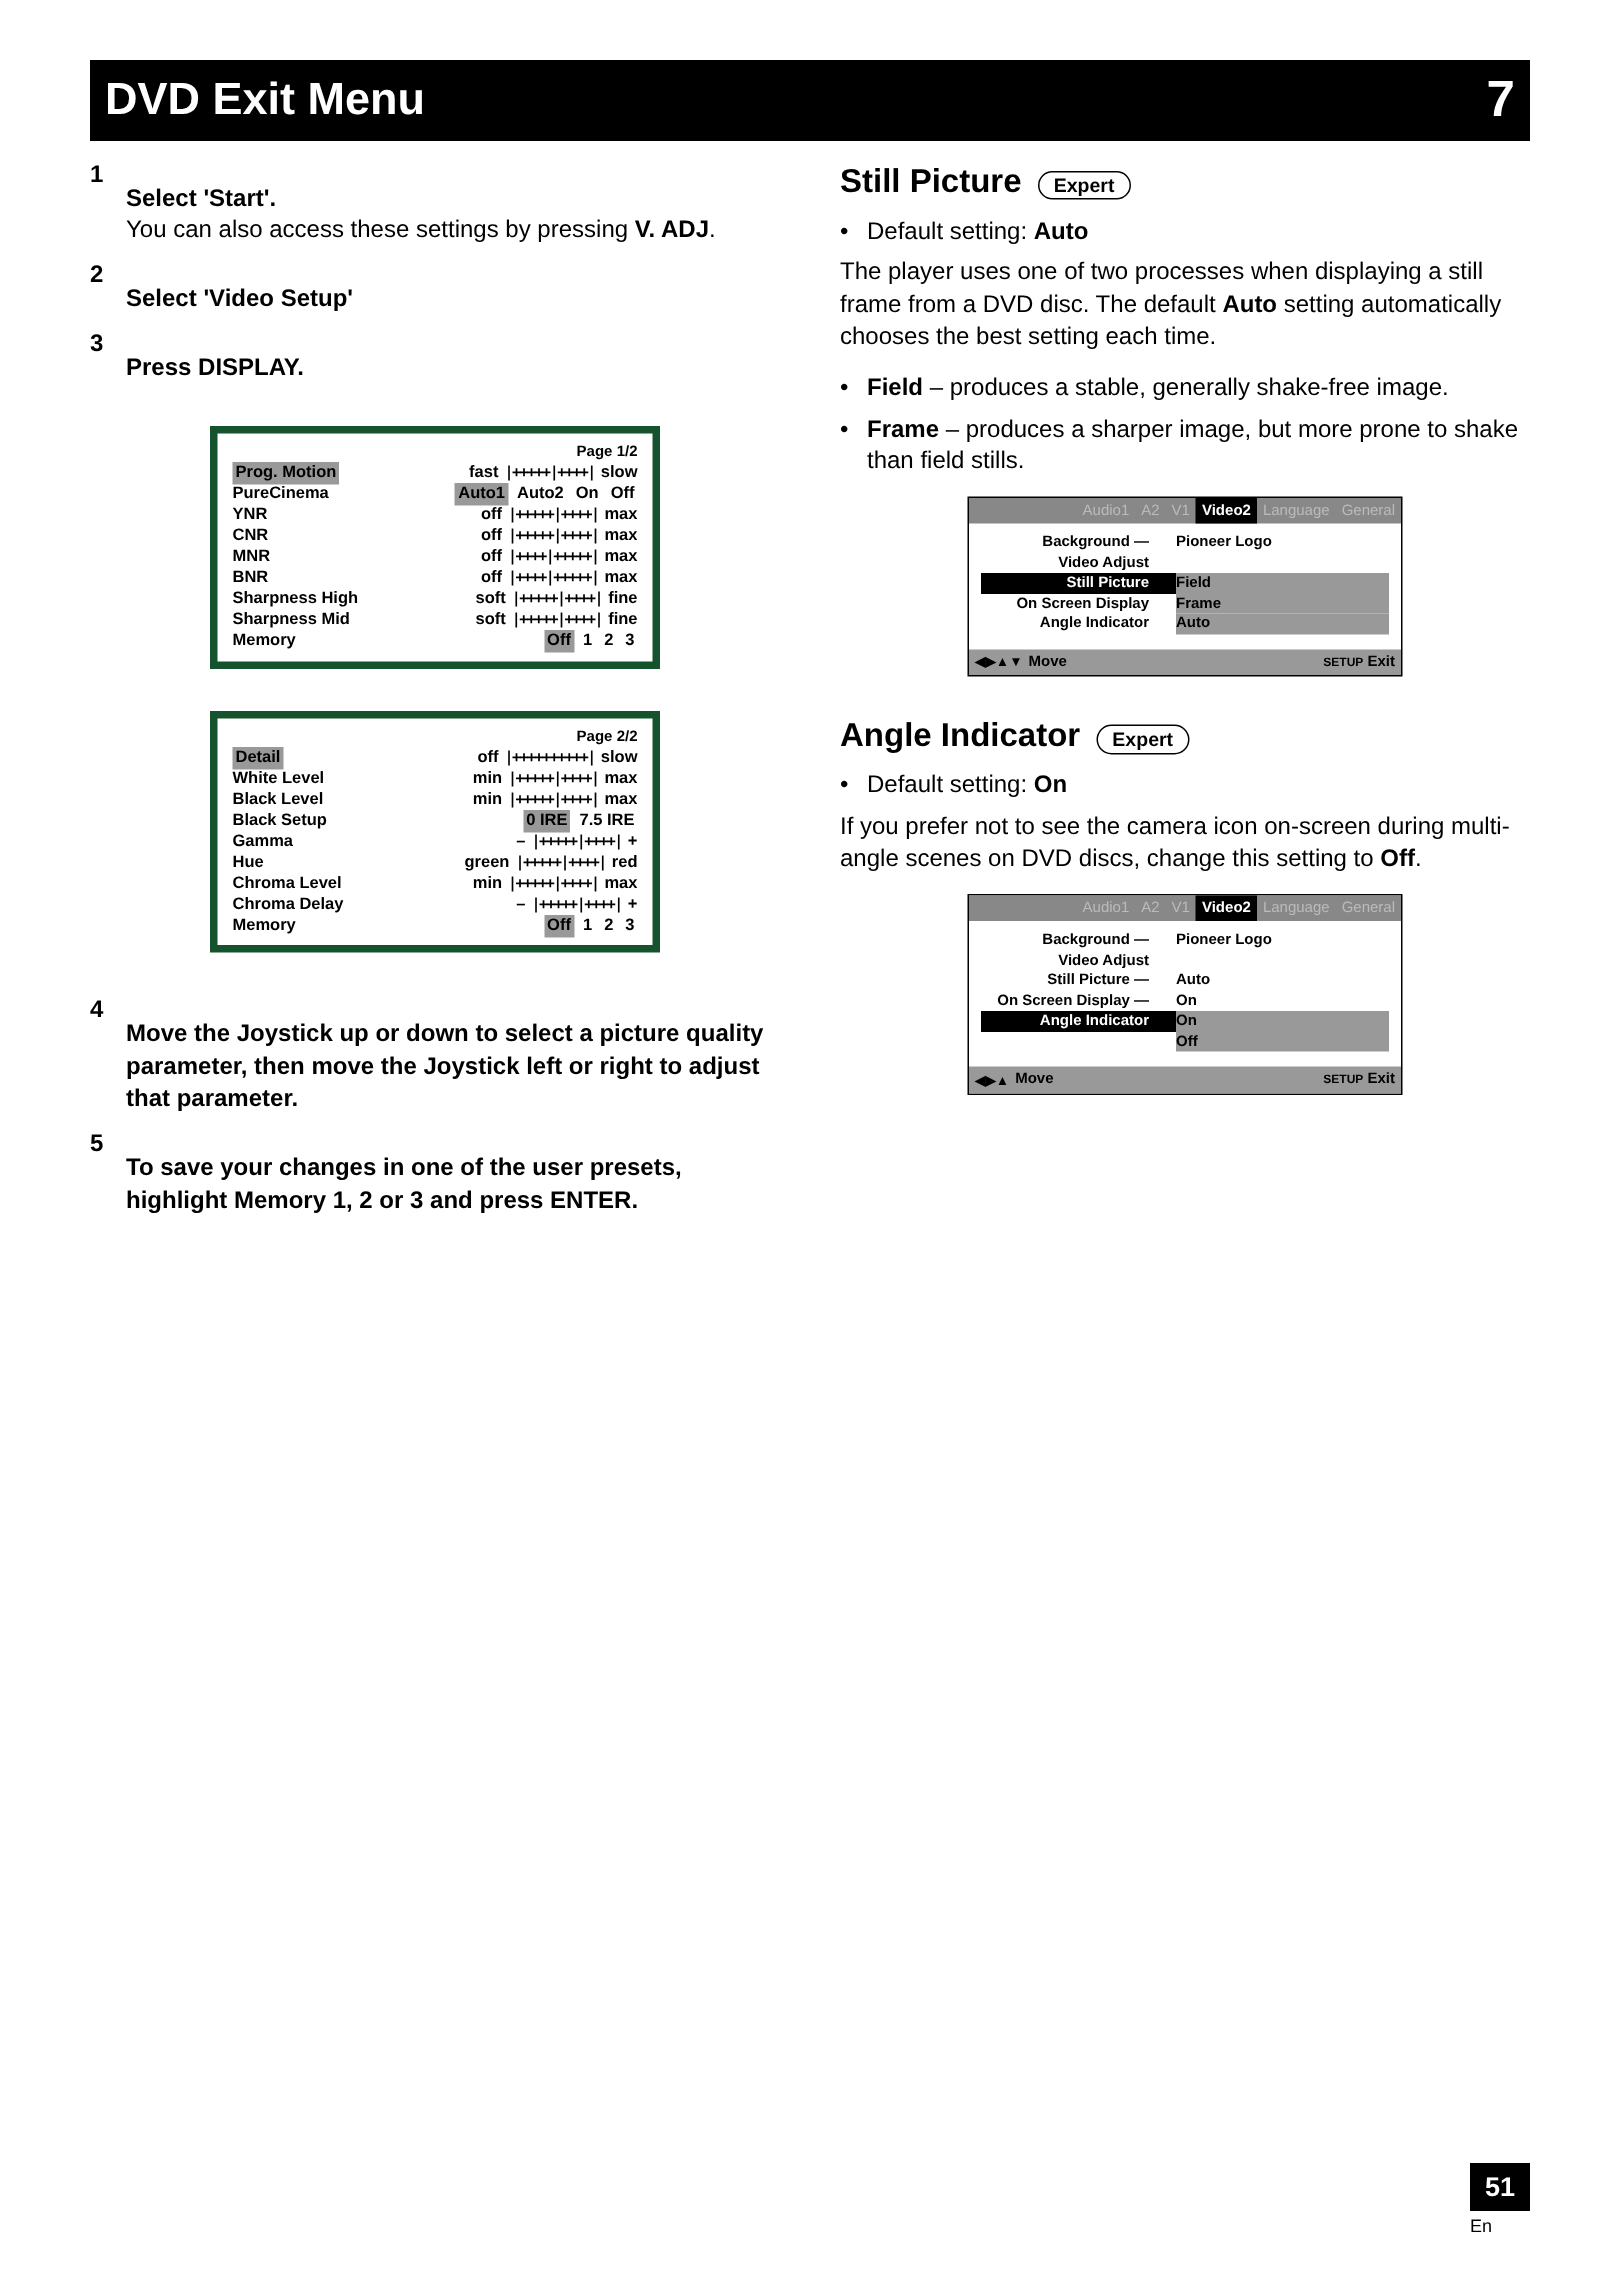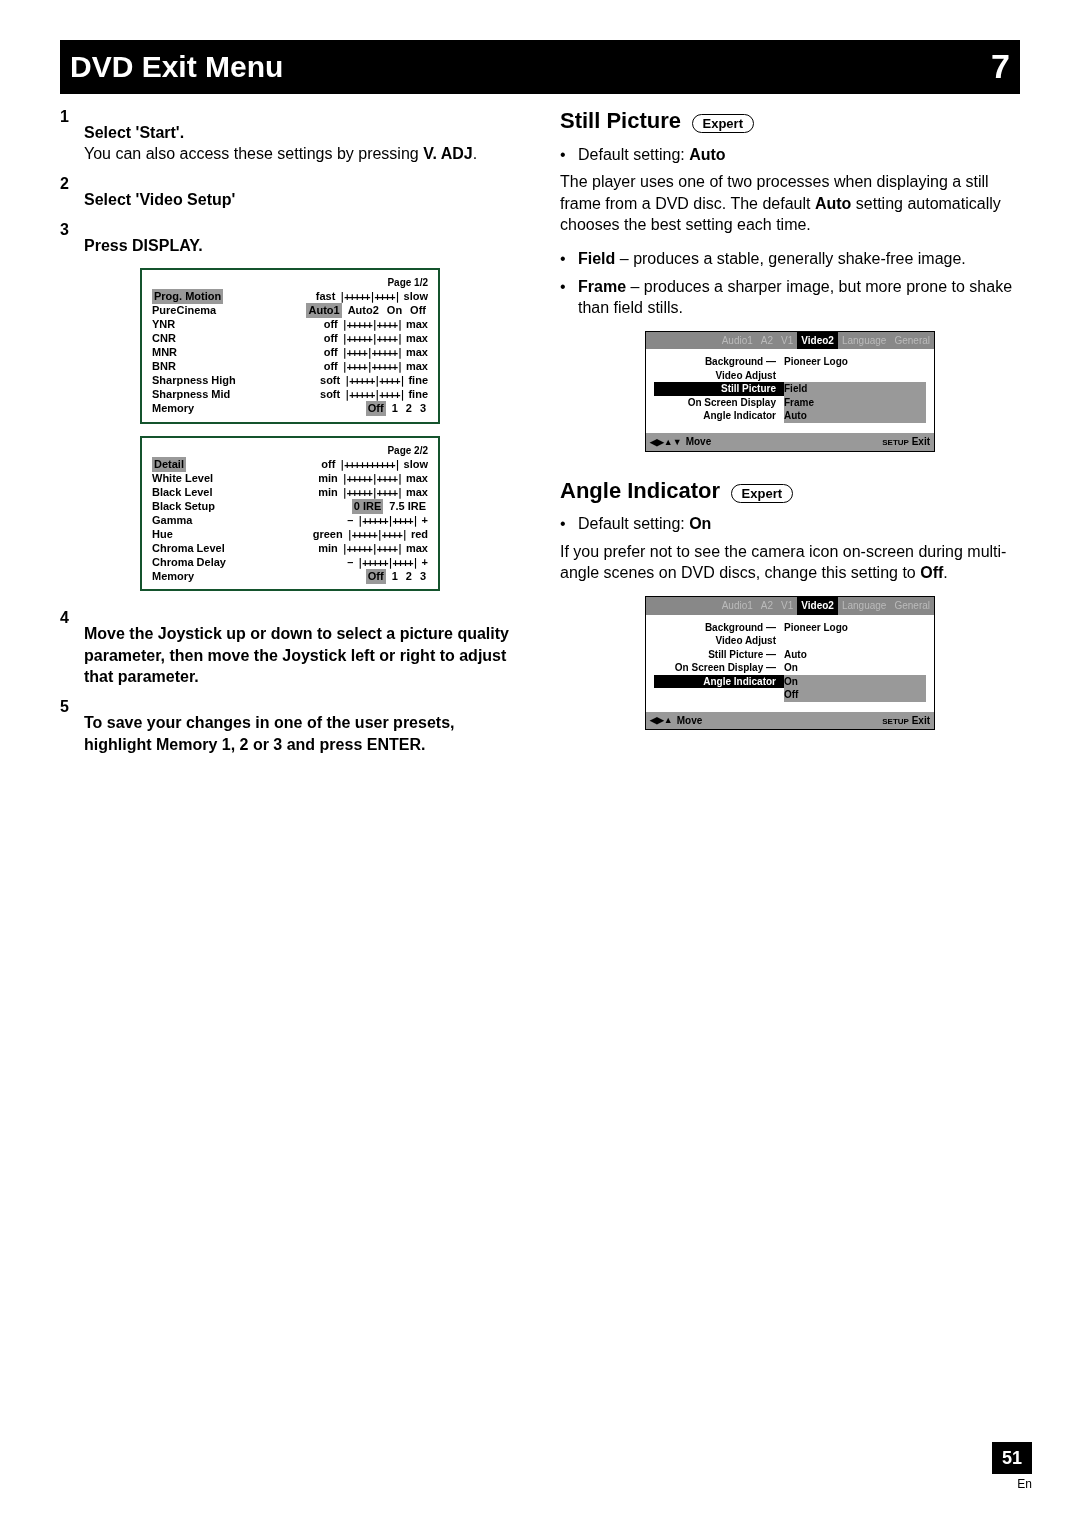--- a/index.html
+++ b/index.html
@@ -13,45 +13,45 @@
   h3 { font-size: 22px; font-weight: bold; display: inline; }
   .expert-badge { display: inline-block; border: 1px solid #000; border-radius: 12px; padding: 0 10px; font-size: 13px; font-weight: bold; vertical-align: middle; margin-left: 6px; }
   .step { display: flex; margin-bottom: 8px; }
   .step-num { font-weight: bold; width: 24px; flex-shrink: 0; }
   .step-body { flex: 1; margin-top: 16px; }
   .step-title { font-weight: bold; }
   .step-text { font-weight: normal; }
   .bullet { display: flex; margin-bottom: 6px; }
   .bullet-dot { width: 18px; flex-shrink: 0; }
   .bullet-body { flex: 1; }
-  .osd-box { border: 2px solid #14532d; margin: 12px auto; width: 300px; font-size: 11px; font-family: Arial, sans-serif; }
+  .osd-box { border: 5px solid #14532d; margin: 28px auto; width: 300px; font-size: 11px; font-family: Arial, sans-serif; }
   .osd-inner { padding: 6px 10px; }
   .osd-page { text-align: right; font-weight: bold; font-size: 10px; }
   .osd-row { display: flex; justify-content: space-between; align-items: center; height: 14px; }
   .osd-label { font-weight: bold; white-space: nowrap; }
   .osd-label.hl { background: #999; padding: 0 2px; }
   .osd-right { display: flex; align-items: center; gap: 4px; font-weight: bold; }
   .slider { display: inline-block; font-family: monospace; letter-spacing: -1px; font-size: 10px; }
   .opt { padding: 0 2px; }
   .opt.sel { background: #999; }
   .para { margin-bottom: 12px; }
   .setup-screen { border: 1px solid #000; width: 290px; margin: 12px auto 24px; font-size: 10px; }
   .setup-tabs { display: flex; background: #888; justify-content: flex-end; }
   .setup-tab { padding: 2px 4px; color: #bbb; font-size: 10px; }
   .setup-tab.active { background: #000; color: #fff; font-weight: bold; }
   .setup-body { padding: 6px 8px 10px; min-height: 60px; }
   .setup-line { display: flex; font-weight: bold; }
-  .setup-key { width: 130px; text-align: right; padding-right: 8px; }
+  .setup-key { width: 130px; text-align: right; padding-right: 18px; }
   .setup-val { flex: 1; }
   .setup-line.hl .setup-key { background: #000; color: #fff; }
   .setup-line.hl .setup-val { background: #999; }
   .setup-footer { display: flex; align-items: center; background: #999; padding: 2px 4px; font-weight: bold; justify-content: space-between; }
   .setup-footer-left { display: flex; align-items: center; gap: 4px; }
   .arrow-cluster { display: inline-flex; gap: 1px; font-size: 9px; }
-  .footer-page { position: fixed; right: 48px; bottom: 34px; text-align: right; }
+  .footer-page { position: fixed; right: 60px; bottom: 34px; text-align: left; }
   .footer-page .pnum { background: #000; color: #fff; font-weight: bold; padding: 4px 10px; font-size: 18px; }
   .footer-page .lang { font-size: 12px; margin-top: 2px; }
 </style>
 </head>
 <body>
 
 <div class="header-bar">
   <h1>DVD Exit Menu</h1>
   <span class="chapter">7</span>
 </div>

